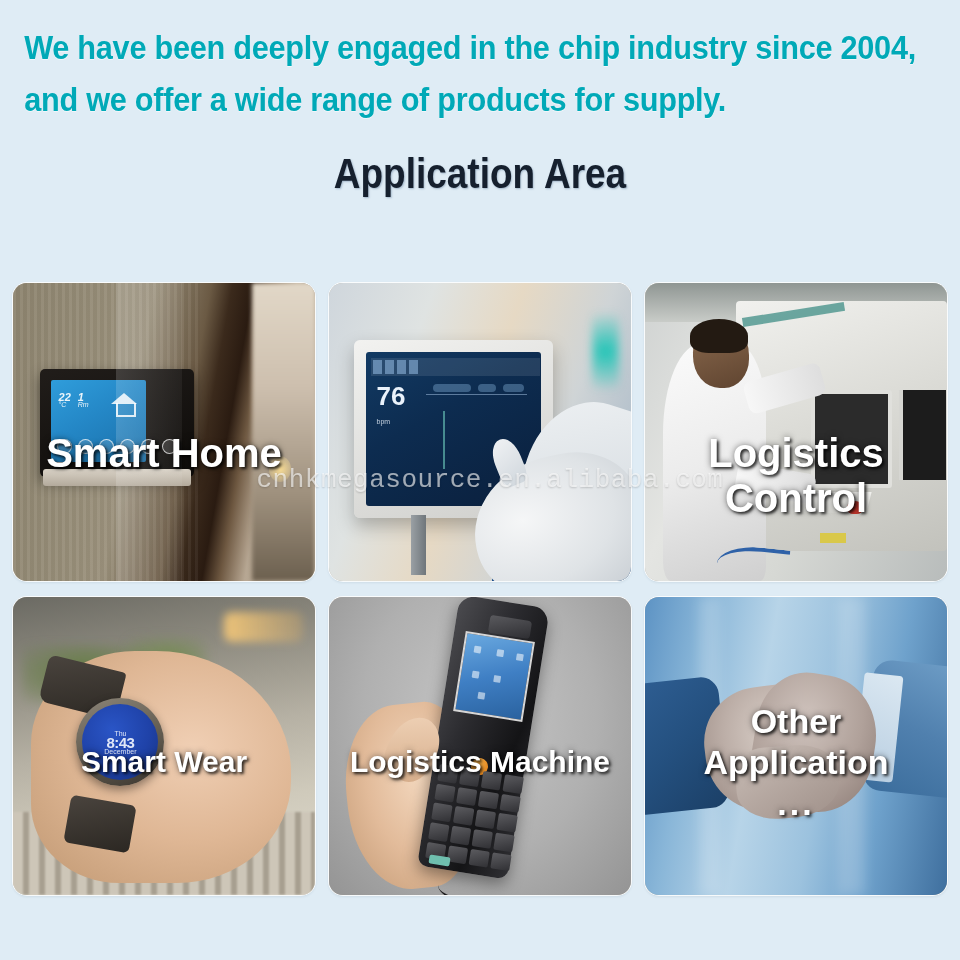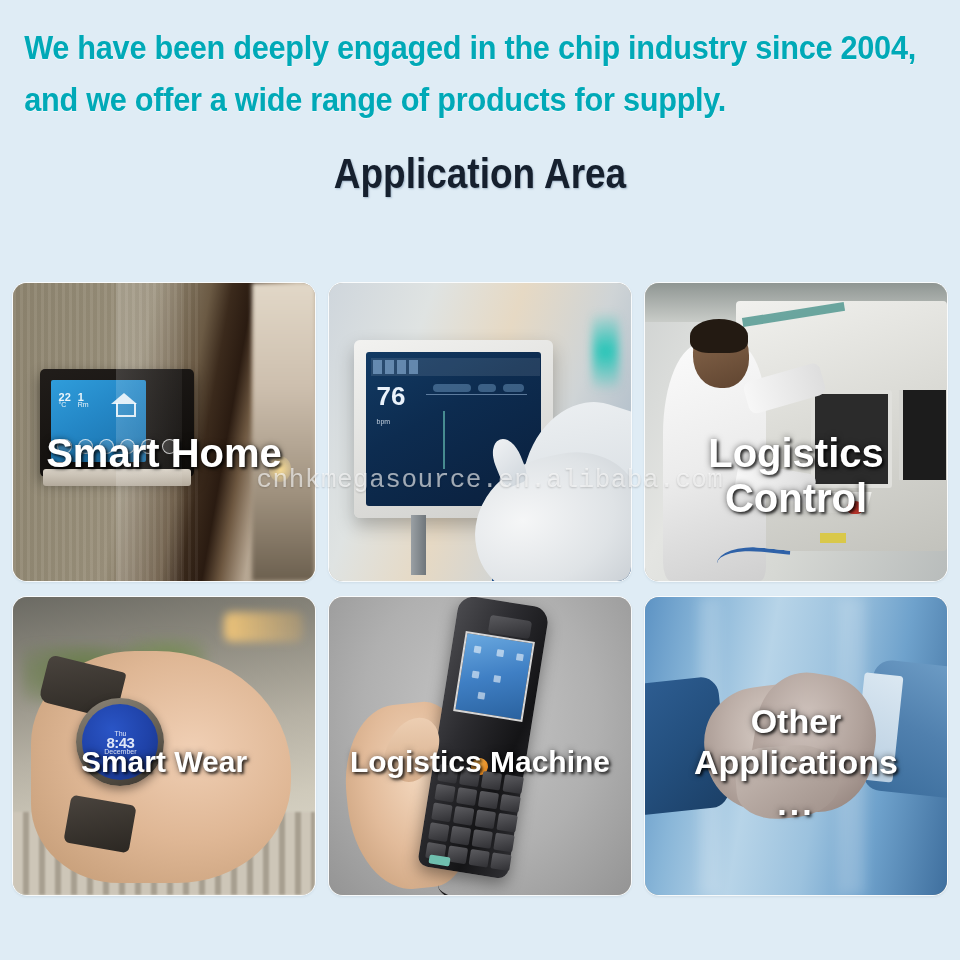--- a/index.html
+++ b/index.html
@@ -114,20 +114,21 @@
   .sh-panel {
     position: absolute; left: 9%; top: 29%; width: 51%; height: 36%;
     background: linear-gradient(160deg, #211d1a, #0d0b09);
     border-radius: 5px;
     box-shadow: 0 6px 14px rgba(0,0,0,0.45);
   }
   .sh-screen {
     position: absolute; left: 7%; top: 10%; width: 62%; height: 76%;
     background: linear-gradient(150deg, #2f9ddb 0%, #2487c6 45%, #1a6fa8 100%);
     border-radius: 2px;
+    font-style: italic;
   }
   .sh-house {
     position: absolute; right: 10%; top: 16%; width: 26px; height: 24px;
   }
   .sh-house-roof {
     position: absolute; left: 0; top: 0;
     border-left: 13px solid transparent;
     border-right: 13px solid transparent;
     border-bottom: 11px solid rgba(255,255,255,0.85);
   }
@@ -674,20 +675,20 @@
       <div class="oa-blur-col" style="left:64%;width:9%;"></div>
       <div class="oa-sleeve-l"></div>
       <div class="oa-sleeve-r"></div>
       <div class="oa-cuff"></div>
       <div class="oa-hand-l"></div>
       <div class="oa-hand-r"></div>
       <div class="oa-fingers"></div>
     </div>
     <div class="card-label label-multi">
       <div>Other</div>
-      <div>Applications</div>
+      <div>Application</div>
       <div class="dots">...</div>
     </div>
   </div>
 
 </div>
 
 <div class="watermark">cnhkmegasource.en.alibaba.com</div>
 
 </body></html>

